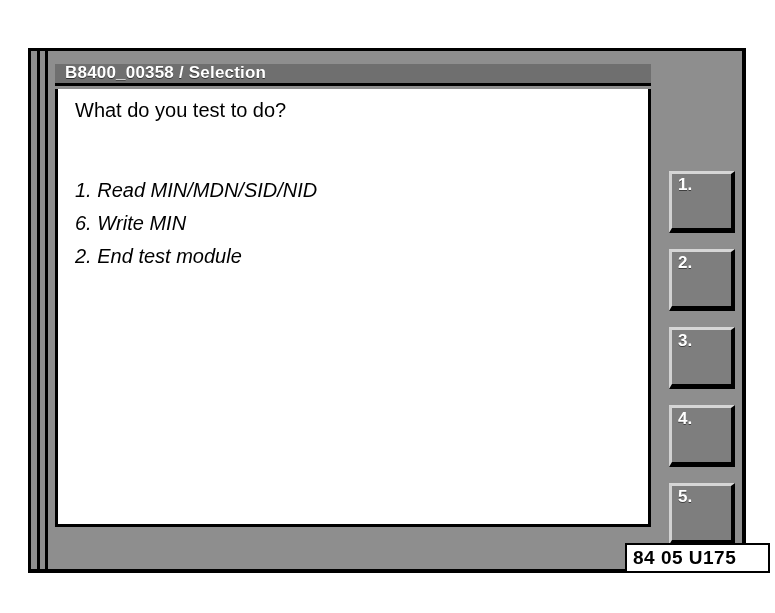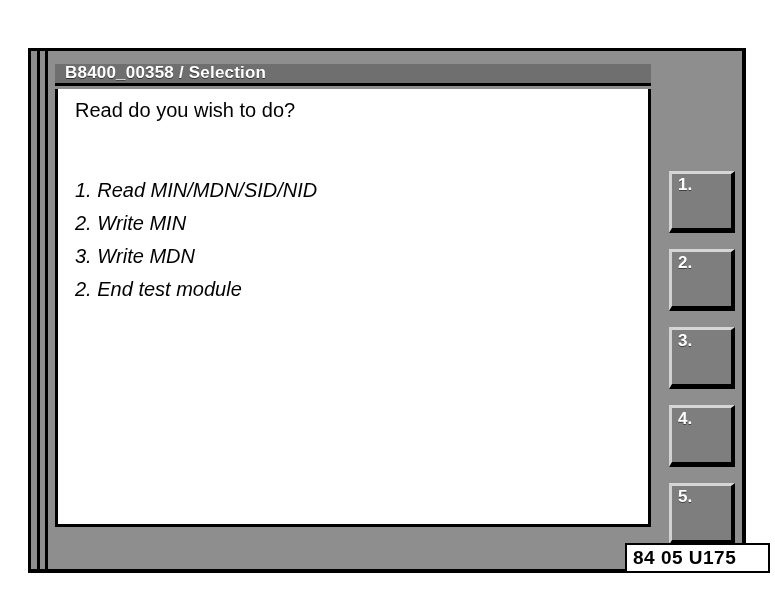--- a/index.html
+++ b/index.html
@@ -196,26 +196,25 @@
 
   <div id="screen">
 
     <div id="title-bar">
       <div id="title-bar-top-strip"></div>
       <div id="title-text">B8400_00358 / Selection</div>
     </div>
 
     <div id="content-panel">
 
-      <div id="prompt-text">Read do you wish to do?</div>
+      <div id="prompt-text">What do you test to do?</div>
 
       <div id="menu-list">
         <div class="menu-item">1. Read MIN/MDN/SID/NID</div>
-        <div class="menu-item">2. Write MIN</div>
-        <div class="menu-item">3. Write MDN</div>
+        <div class="menu-item">6. Write MIN</div>
         <div class="menu-item">2. End test module</div>
       </div>
 
     </div>
 
     <div id="button-column">
       <div class="softkey" id="softkey-1">
         <span class="softkey-label">1.</span>
       </div>
       <div class="softkey" id="softkey-2">

